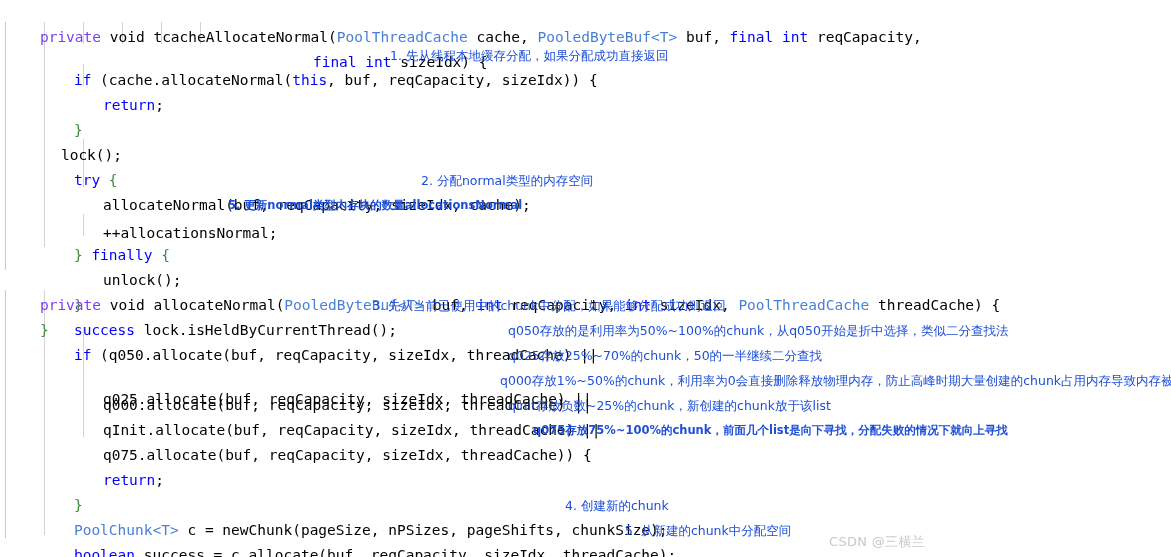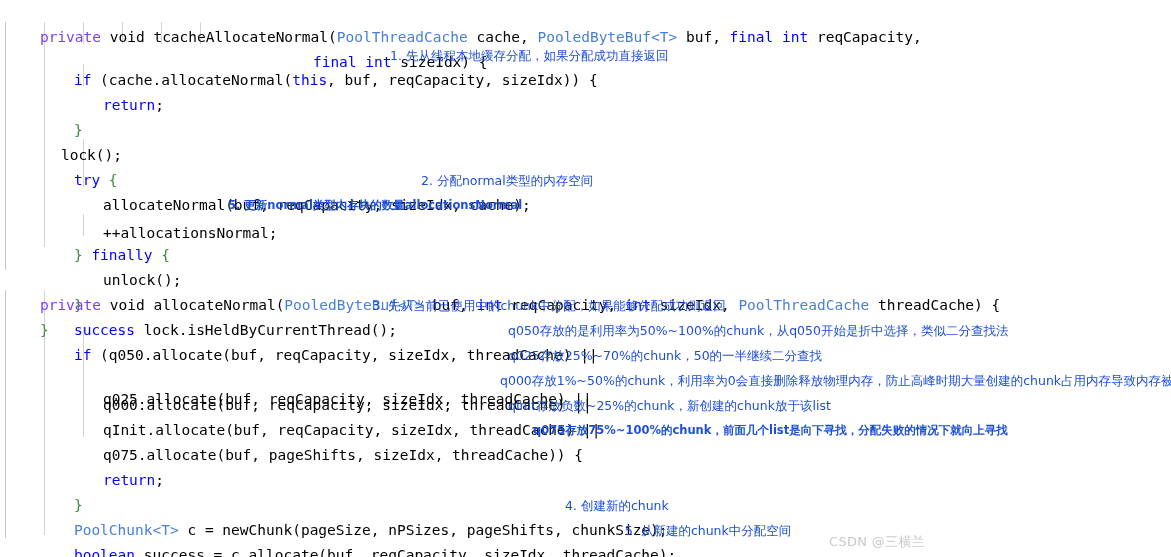--- a/index.html
+++ b/index.html
@@ -168,21 +168,21 @@
     <span class="plain">q000.allocate(buf, reqCapacity, sizeIdx, threadCache) ||</span>
   </div>
   <div class="anno" style="left: 500px; top: 368px;">q000存放1%~50%的chunk，利用率为0会直接删除释放物理内存，防止高峰时期大量创建的chunk占用内存导致内存被占满</div>
 
   <div class="line" style="position: absolute; left: 68px; top: 393px;">
     <span class="plain">qInit.allocate(buf, reqCapacity, sizeIdx, threadCache) ||</span>
   </div>
   <div class="anno" style="left: 508px; top: 393px;">qInit存放负数~25%的chunk，新创建的chunk放于该list</div>
 
   <div class="line" style="position: absolute; left: 68px; top: 418px;">
-    <span class="plain">q075.allocate(buf, pageShifts, sizeIdx, threadCache)) {</span>
+    <span class="plain">q075.allocate(buf, reqCapacity, sizeIdx, threadCache)) {</span>
   </div>
   <div class="anno sm" style="left: 533px; top: 418px;">q075存放75%~100%的chunk，前面几个list是向下寻找，分配失败的情况下就向上寻找</div>
 
   <div class="line" style="position: absolute; left: 68px; top: 443px;">
     <span class="kw">return</span><span class="plain">;</span>
   </div>
 
   <div class="line" style="position: absolute; left: 39px; top: 468px;">
     <span class="brc">}</span>
   </div>

